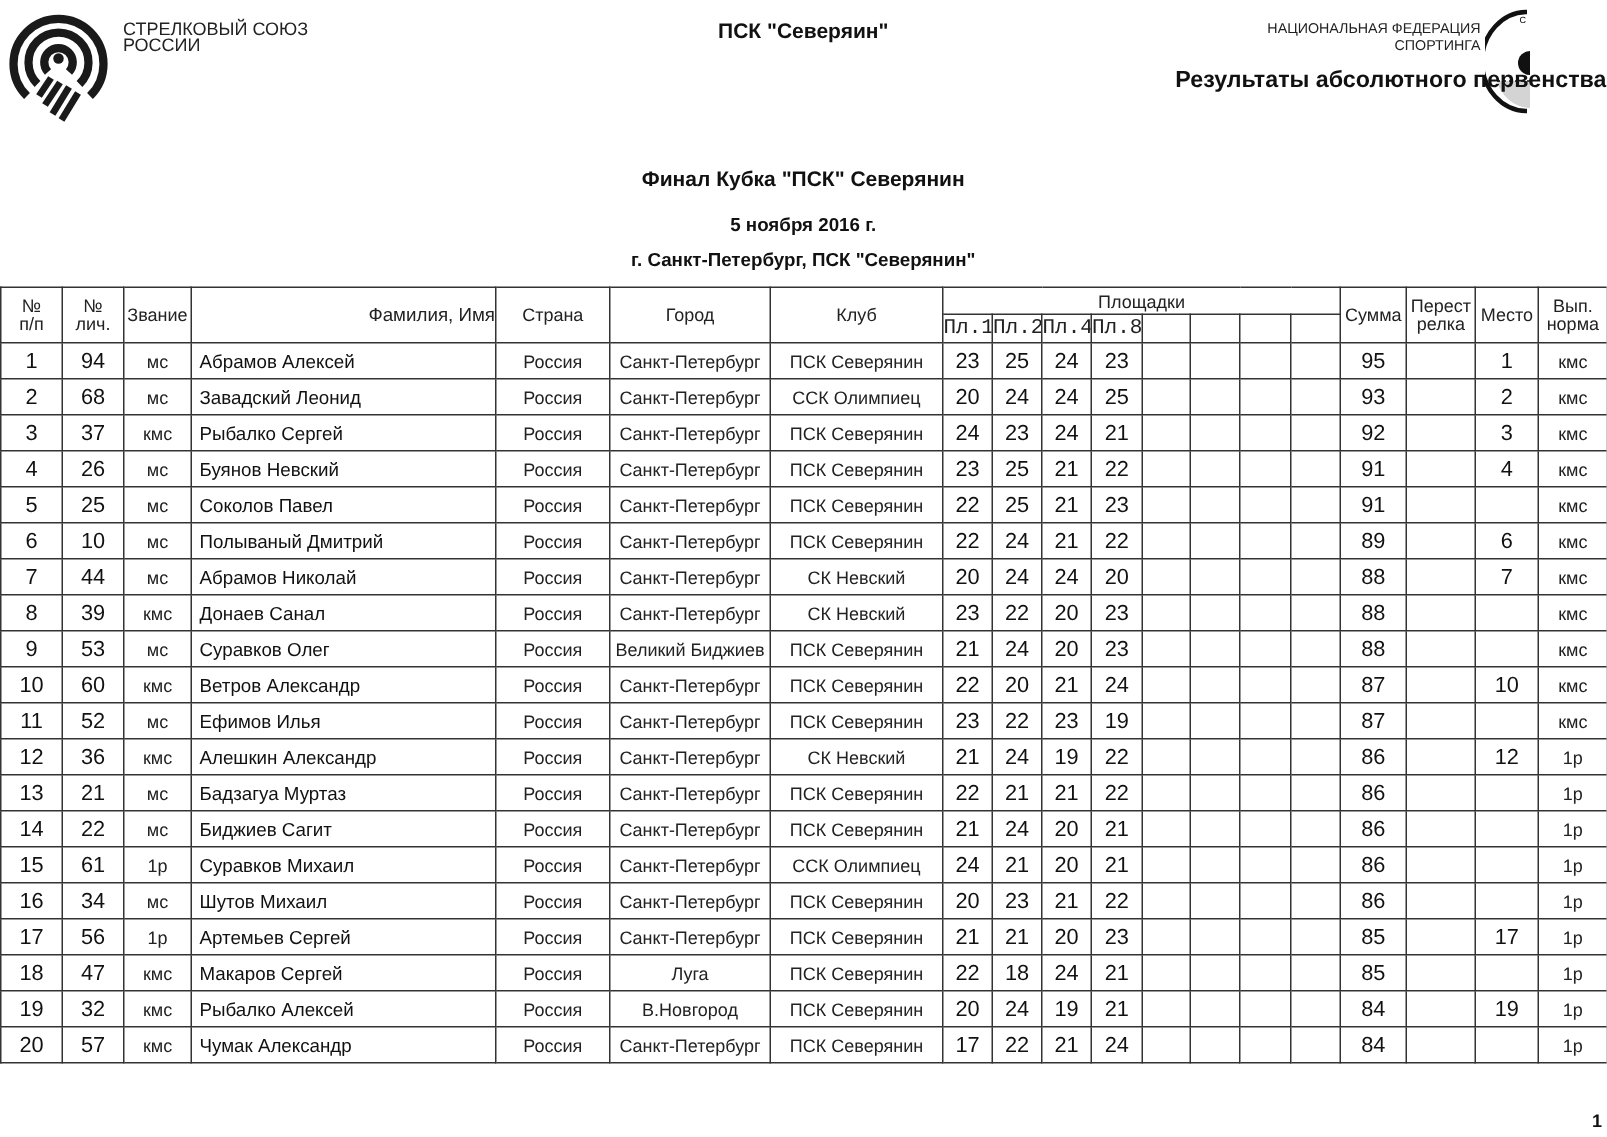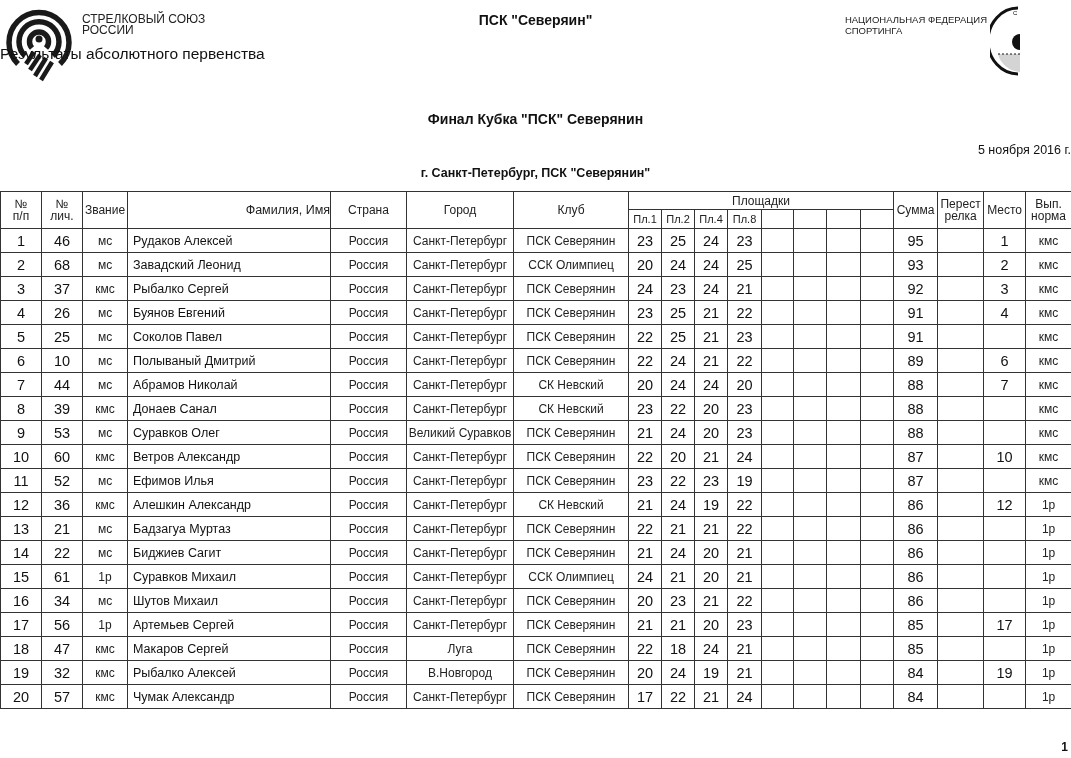--- a/index.html
+++ b/index.html
@@ -1,29 +1,29 @@
 <!DOCTYPE html>
 <html><head>
 <meta charset="utf-8">
 <style>
   html,body{margin:0;padding:0;background:#fff;}
   body{width:1071px;height:758px;position:relative;overflow:hidden;font-family:"Liberation Sans",sans-serif;color:#111;}
   .logo-left{position:absolute;left:4px;top:6px;width:70px;height:76px;}
   .logo-right{position:absolute;left:990px;top:6px;width:30px;height:70px;}
   .org-left{position:absolute;left:82px;top:14px;font-size:12px;line-height:11px;color:#222;}
-  .org-right{position:absolute;right:84px;top:14px;font-size:9.5px;line-height:11px;text-align:left;color:#222;}
+  .org-right{position:absolute;right:84px;top:14px;font-size:9.5px;line-height:11px;text-align:right;color:#222;}
   .t1{position:absolute;left:0;width:1071px;text-align:center;top:12px;font-weight:bold;font-size:14px;}
-  .t2{position:absolute;left:0;width:1071px;text-align:left;top:45px;font-weight:normal;font-size:15.5px;}
+  .t2{position:absolute;left:0;width:1071px;text-align:right;top:45px;font-weight:bold;font-size:15.5px;}
   .t3{position:absolute;left:0;width:1071px;text-align:center;top:111px;font-weight:bold;font-size:14px;}
-  .t4{position:absolute;left:0;width:1071px;text-align:right;top:143px;font-weight:normal;font-size:12.5px;}
+  .t4{position:absolute;left:0;width:1071px;text-align:center;top:143px;font-weight:bold;font-size:12.5px;}
   .t5{position:absolute;left:0;width:1071px;text-align:center;top:166px;font-weight:bold;font-size:12.5px;}
   table{position:absolute;left:0;top:191px;border-collapse:collapse;table-layout:fixed;width:1071px;}
   td,th{border:1.5px solid #333;padding:0;text-align:center;font-weight:normal;overflow:hidden;white-space:nowrap;}
   th{font-size:12px;line-height:12px;color:#222;}
-  th.sub{font-size:11px;height:18px;}
+  th.sub{font-size:14px;height:18px;font-family:Liberation Mono, monospace;}
   th.grp{height:17px;}
   td{height:23px;font-size:12.5px;}
   td.big{font-size:14.5px;}
   td.small{font-size:12px;color:#222;}
   td.name{text-align:left;padding-left:5px;font-size:12.5px;}
   th.name{text-align:right;padding-left:5px;font-size:12.5px;}
   .pagenum{position:absolute;right:3px;top:740px;font-weight:bold;font-size:12px;}
 </style>
 </head>
 <body>
@@ -120,23 +120,23 @@
       <th class="sub">Пл.8</th>
       <th class="sub"></th>
       <th class="sub"></th>
       <th class="sub"></th>
       <th class="sub"></th>
     </tr>
   </thead>
   <tbody id="tbody">
       <tr>
         <td class="big">1</td>
-        <td class="big">46</td>
-        <td class="small">мс</td>
-        <td class="name">Рудаков Алексей</td>
+        <td class="big">94</td>
+        <td class="small">мс</td>
+        <td class="name">Абрамов Алексей</td>
         <td class="small">Россия</td>
         <td class="small">Санкт-Петербург</td>
         <td class="small">ПСК Северянин</td>
         <td class="big">23</td>
         <td class="big">25</td>
         <td class="big">24</td>
         <td class="big">23</td>
         <td></td>
         <td></td>
         <td></td>
@@ -185,21 +185,21 @@
         <td></td>
         <td class="big">92</td>
         <td class="big"></td>
         <td class="big">3</td>
         <td class="small">кмс</td>
       </tr>
       <tr>
         <td class="big">4</td>
         <td class="big">26</td>
         <td class="small">мс</td>
-        <td class="name">Буянов Евгений</td>
+        <td class="name">Буянов Невский</td>
         <td class="small">Россия</td>
         <td class="small">Санкт-Петербург</td>
         <td class="small">ПСК Северянин</td>
         <td class="big">23</td>
         <td class="big">25</td>
         <td class="big">21</td>
         <td class="big">22</td>
         <td></td>
         <td></td>
         <td></td>
@@ -292,21 +292,21 @@
         <td class="big"></td>
         <td class="big"></td>
         <td class="small">кмс</td>
       </tr>
       <tr>
         <td class="big">9</td>
         <td class="big">53</td>
         <td class="small">мс</td>
         <td class="name">Суравков Олег</td>
         <td class="small">Россия</td>
-        <td class="small">Великий Суравков</td>
+        <td class="small">Великий Биджиев</td>
         <td class="small">ПСК Северянин</td>
         <td class="big">21</td>
         <td class="big">24</td>
         <td class="big">20</td>
         <td class="big">23</td>
         <td></td>
         <td></td>
         <td></td>
         <td></td>
         <td class="big">88</td>

